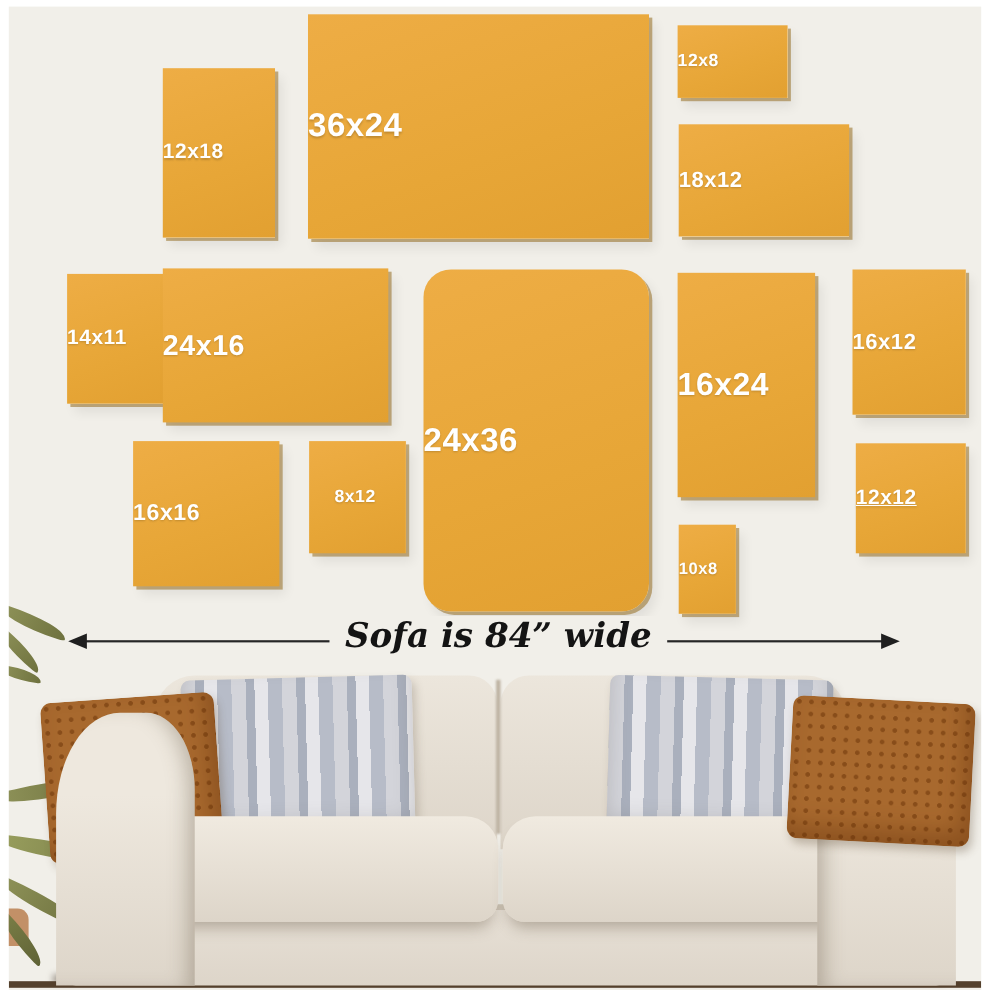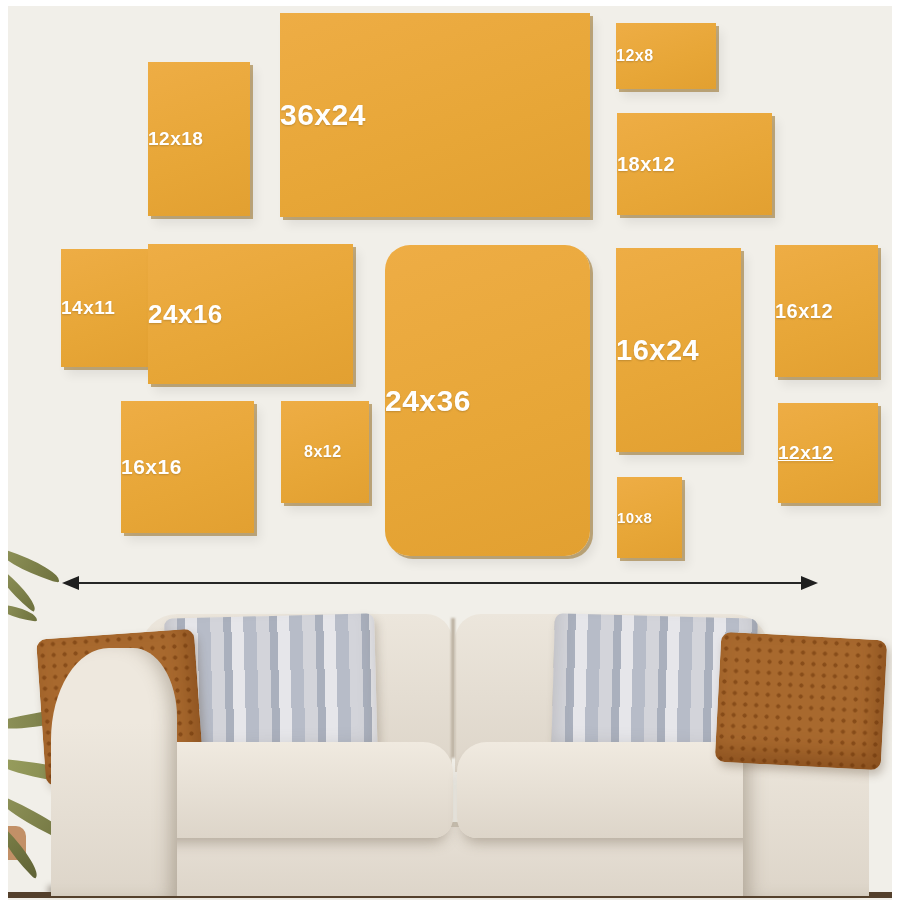--- a/index.html
+++ b/index.html
@@ -113,28 +113,29 @@
       </div>
       <div class="frame" style="left: 113px; top: 395px; width: 133px; height: 132px; font-size: 21px;">
         <span>16x16</span>
       </div>
       <div class="frame" style="left: 273px; top: 395px; width: 65px; height: 102px; font-size: 16px; padding-left: 23px;">
         <span>8x12</span>
       </div>
       <div class="frame" style="left: 770px; top: 397px; width: 100px; height: 100px; font-size: 19px; text-decoration: underline;">
         <span>12x12</span>
       </div>
-      <div class="frame" style="left: 609px; top: 471px; width: 65px; height: 81px; font-size: 15px;">
+      <div class="frame" style="left: 609px; top: 471px; width: 52px; height: 81px; font-size: 15px;">
         <span>10x8</span>
       </div>
     </div>
 
   <div class="arrow-line"></div>
   <div class="arrow-head left"></div>
   <div class="arrow-head right"></div>
+  <div class="sofa-width-label">Sofa is 84” wide</div>
 
   <div class="floor-shadow"></div>
   <div class="floor"></div>
   <div class="basket"></div>
 
   <div class="leaf l1"></div>
   <div class="leaf l2"></div>
   <div class="leaf l3"></div>
   <div class="leaf l4"></div>
   <div class="leaf l5"></div>

